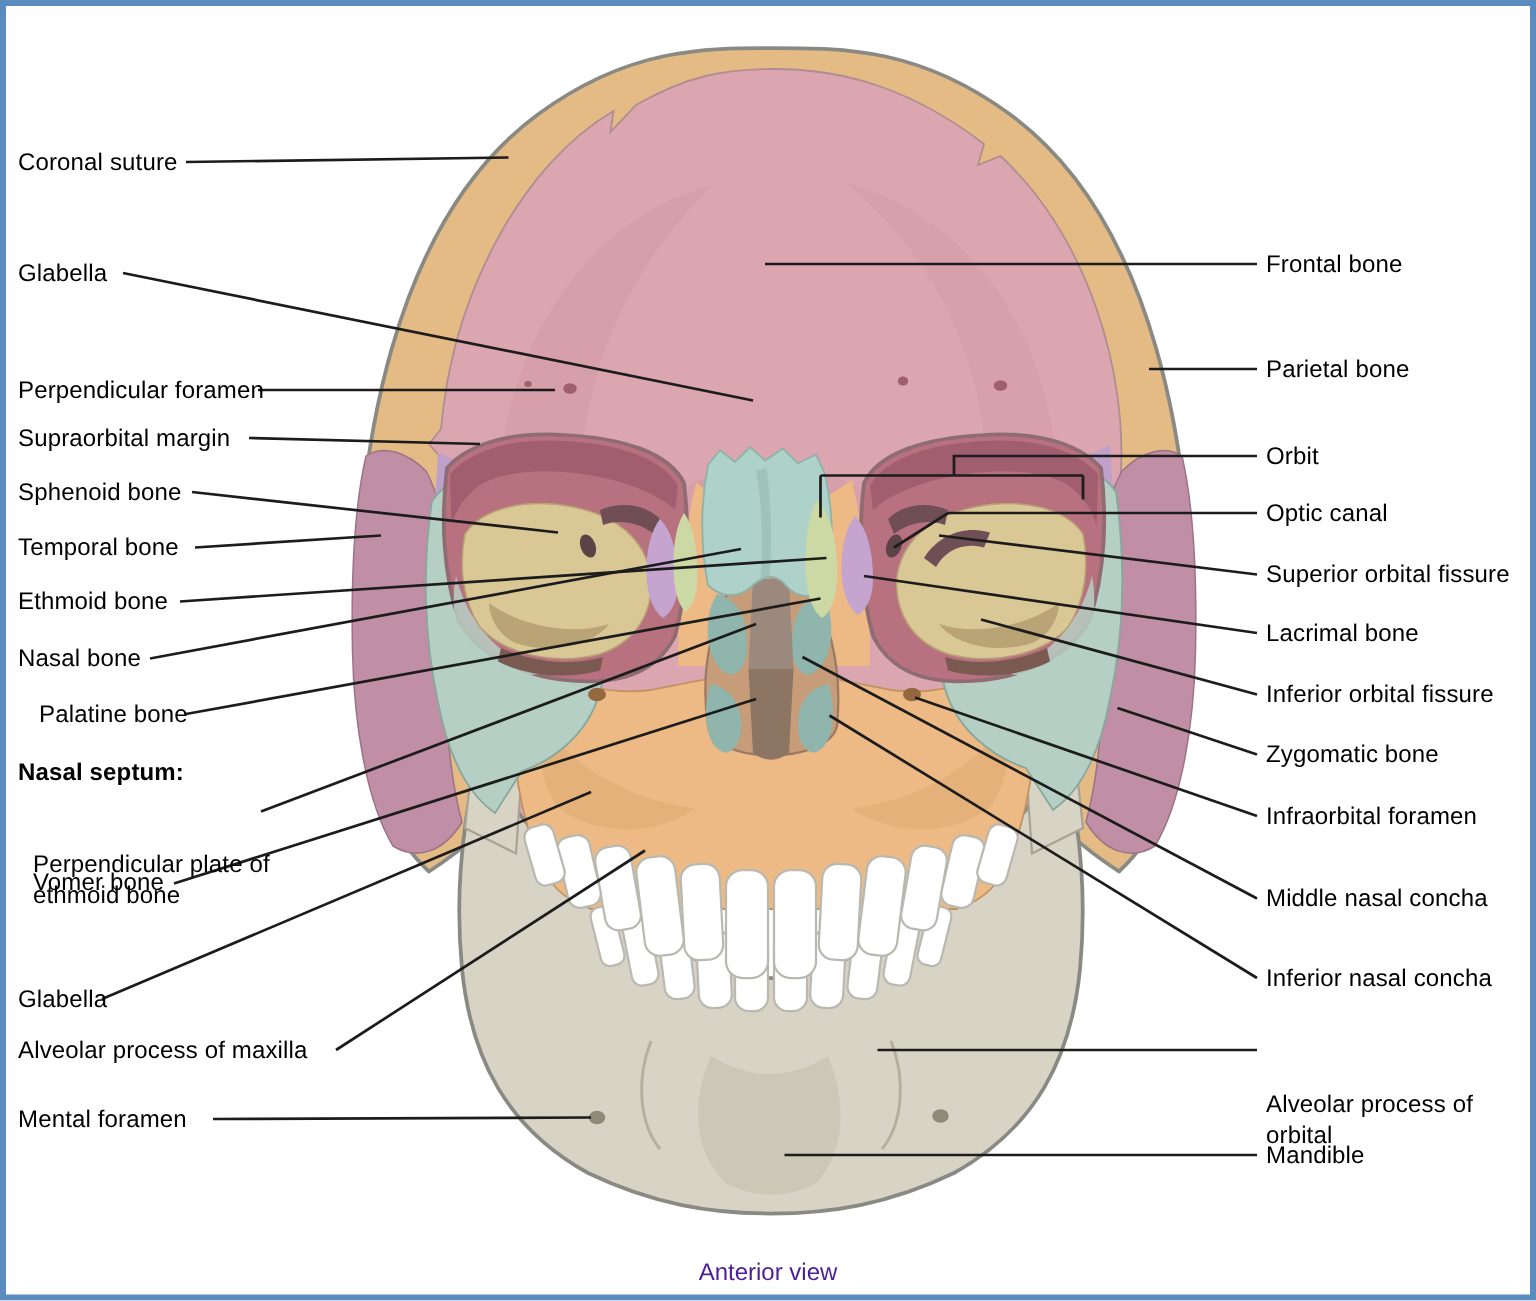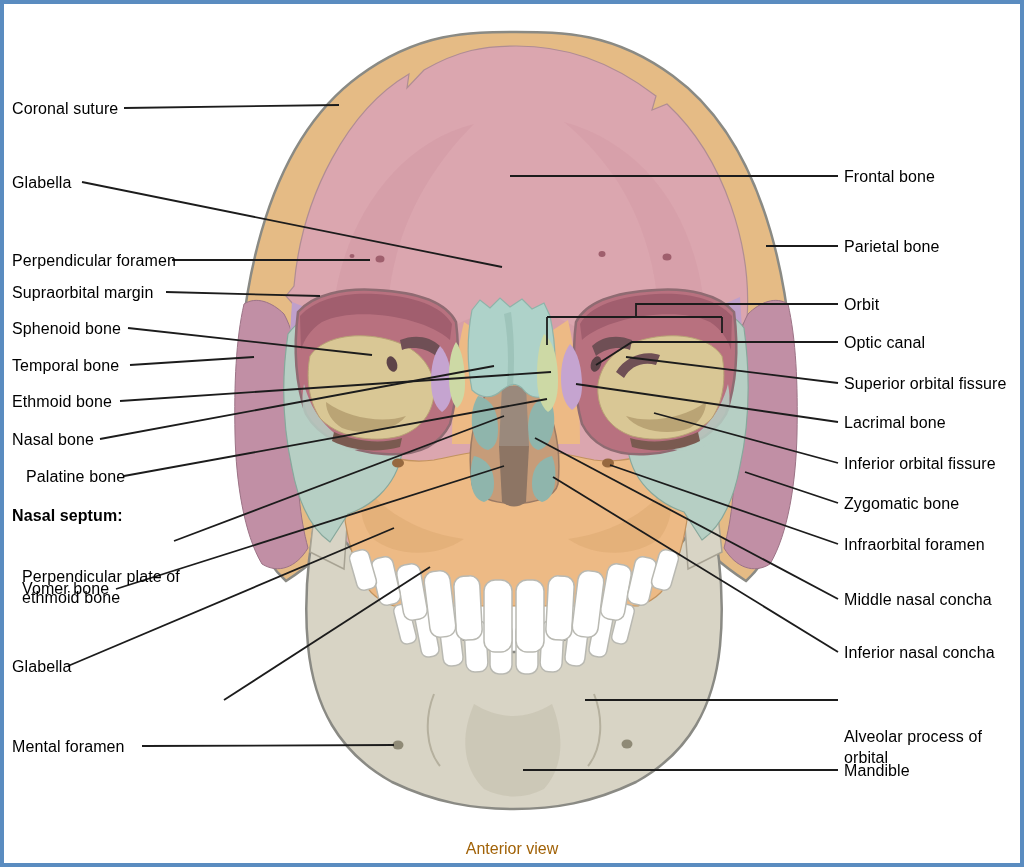--- a/index.html
+++ b/index.html
@@ -21,21 +21,21 @@
     white-space:nowrap;
     letter-spacing:.1px;
   }
   .label.wrap{white-space:normal;margin-top:36px;}
   .label.bold{font-weight:bold;}
   .caption{
     position:absolute;
     left:0;right:0;top:836px;
     text-align:center;
     font-size:16px;
-    color:#a16207;
+    color:#4c1d95;
   }
 </style>
 </head>
 <body>
 
 <div class="stage">
 
   <svg class="diagram" viewBox="0 0 1016 859">
 
     <g>
@@ -241,20 +241,21 @@
   <div class="label" style="left:8px;  top:278px;">Supraorbital margin</div>
   <div class="label" style="left:8px;  top:314px;">Sphenoid bone</div>
   <div class="label" style="left:8px;  top:351px;">Temporal bone</div>
   <div class="label" style="left:8px;  top:387px;">Ethmoid bone</div>
   <div class="label" style="left:8px;  top:425px;">Nasal bone</div>
   <div class="label" style="left:22px;  top:462px;">Palatine bone</div>
   <div class="label bold" style="left:8px; top:501px;">Nasal septum:</div>
   <div class="label wrap" style="left:18px; top:526px; width:162px;">Perpendicular plate of ethmoid bone</div>
   <div class="label" style="left:18px; top:574px;text-align:right;">Vomer bone</div>
   <div class="label" style="left:8px;  top:652px;">Glabella</div>
+  <div class="label" style="left:8px;  top:686px;">Alveolar process of maxilla</div>
   <div class="label" style="left:8px;  top:732px;">Mental foramen</div>
 
   <div class="label" style="left:840px; top:162px;">Frontal bone</div>
   <div class="label" style="left:840px; top:232px;">Parietal bone</div>
   <div class="label" style="left:840px; top:290px;">Orbit</div>
   <div class="label" style="left:840px; top:328px;">Optic canal</div>
   <div class="label" style="left:840px; top:369px;">Superior orbital fissure</div>
   <div class="label" style="left:840px; top:408px;">Lacrimal bone</div>
   <div class="label" style="left:840px; top:449px;">Inferior orbital fissure</div>
   <div class="label" style="left:840px; top:489px;">Zygomatic bone</div>

